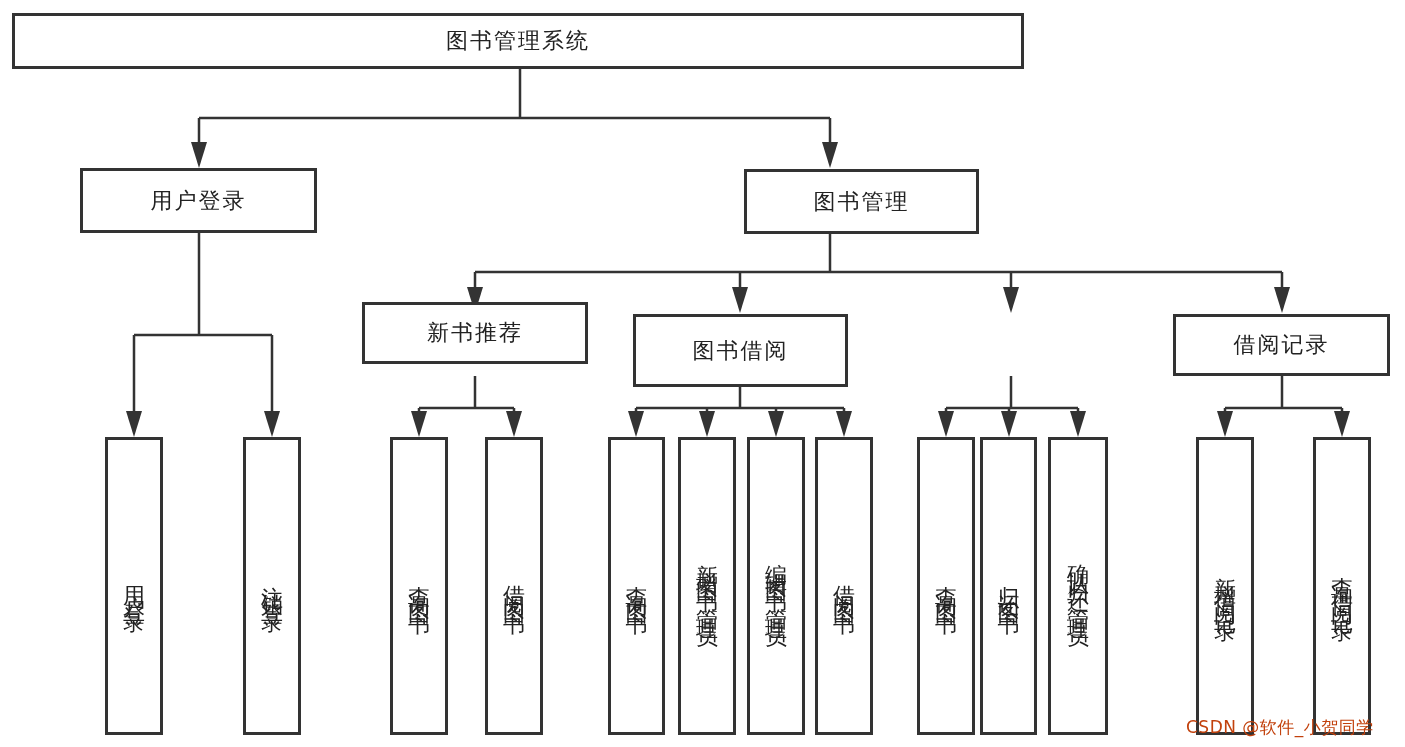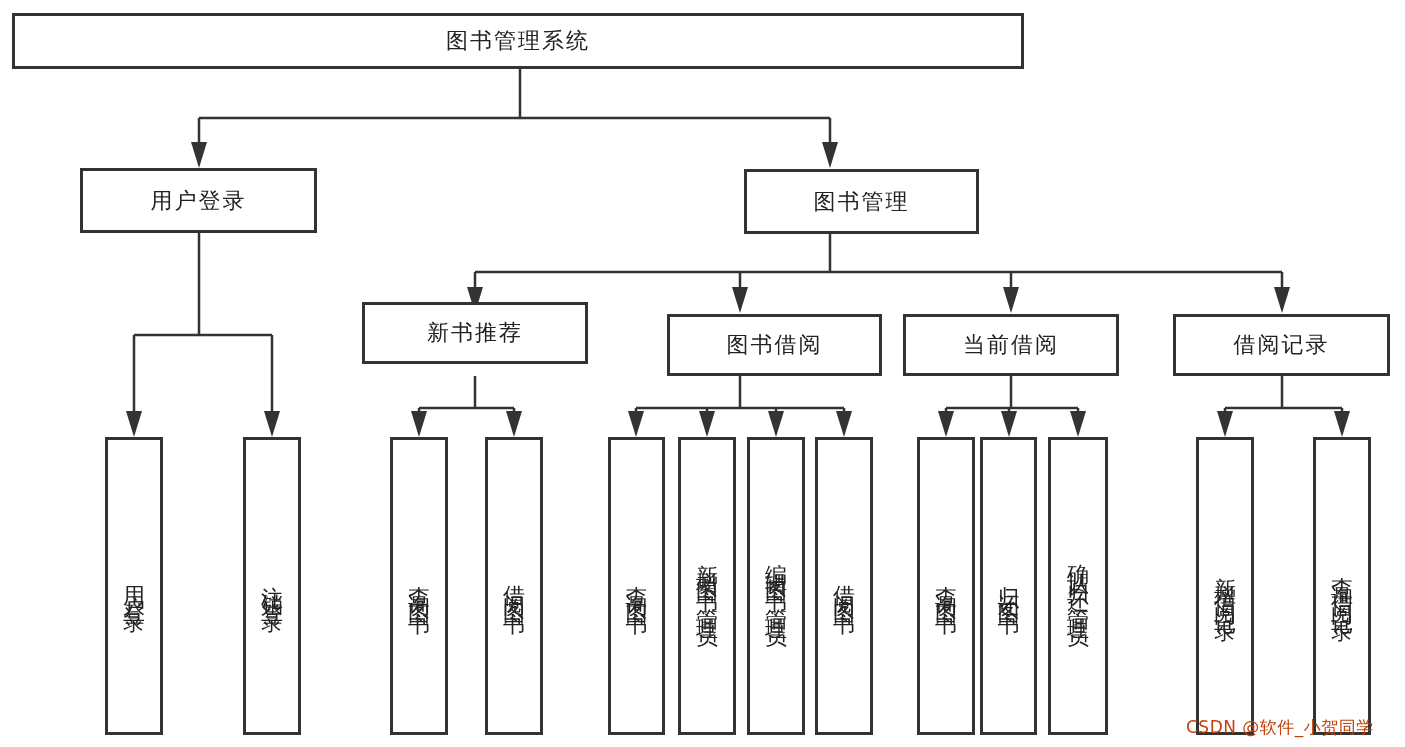--- a/index.html
+++ b/index.html
@@ -79,25 +79,22 @@
   <div class="box" style="left:80px;top:168px;width:237px;height:65px">
     <span class="hlbl">用户登录</span>
   </div>
   <div class="box" style="left:744px;top:169px;width:235px;height:65px">
     <span class="hlbl">图书管理</span>
   </div>
 
   <div class="box" style="left:362px;top:302px;width:226px;height:62px">
     <span class="hlbl">新书推荐</span>
   </div>
-  <div class="box" style="left:667px;top:314px;width:215px;height:62px">
+  <div class="box" style="left:633px;top:314px;width:215px;height:73px">
     <span class="hlbl">图书借阅</span>
-  </div>
-  <div class="box" style="left:903px;top:314px;width:216px;height:62px">
-    <span class="hlbl">当前借阅</span>
   </div>
   <div class="box" style="left:1173px;top:314px;width:217px;height:62px">
     <span class="hlbl">借阅记录</span>
   </div>
 
   <div class="box" style="left:105px;top:437px;width:58px;height:298px">
     <span class="vlbl">用户登录</span>
   </div>
   <div class="box" style="left:243px;top:437px;width:58px;height:298px">
     <span class="vlbl">注销登录</span>

